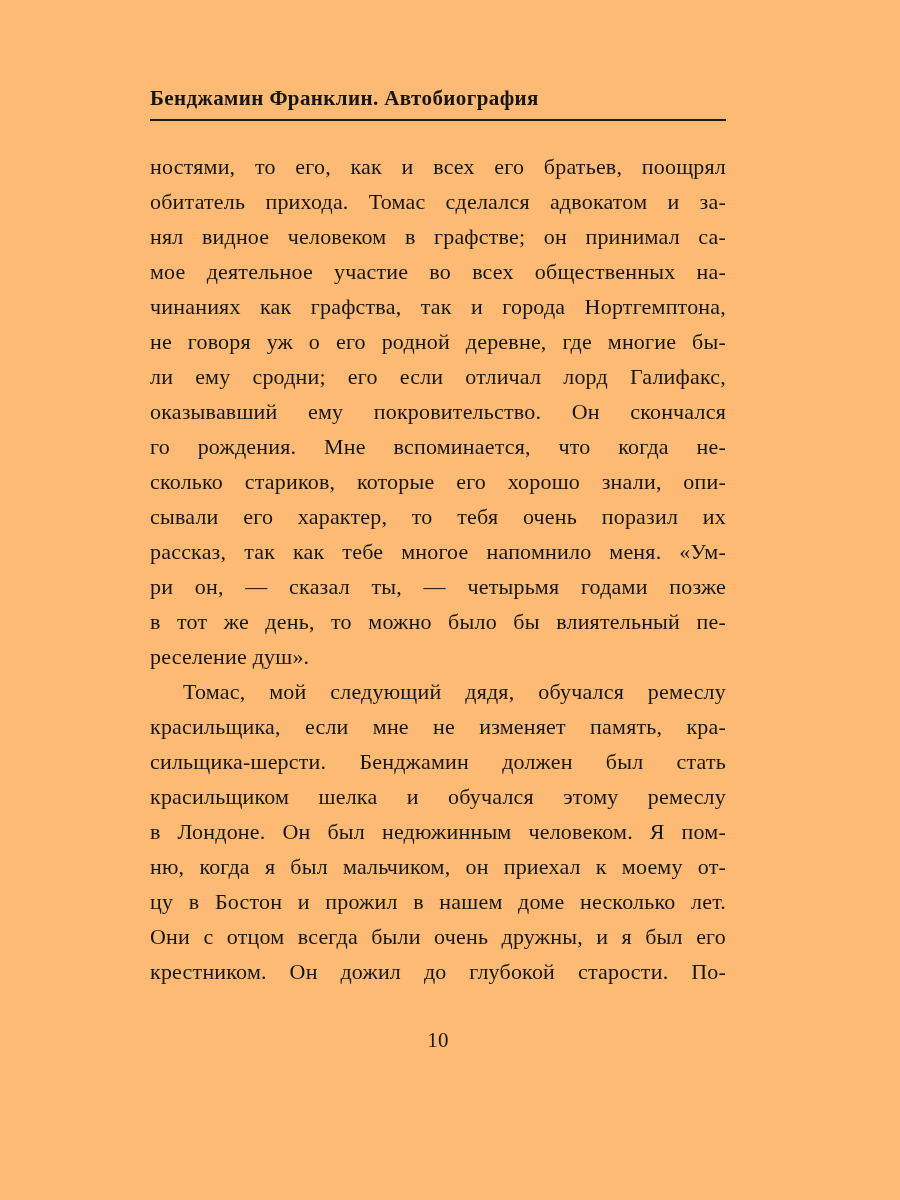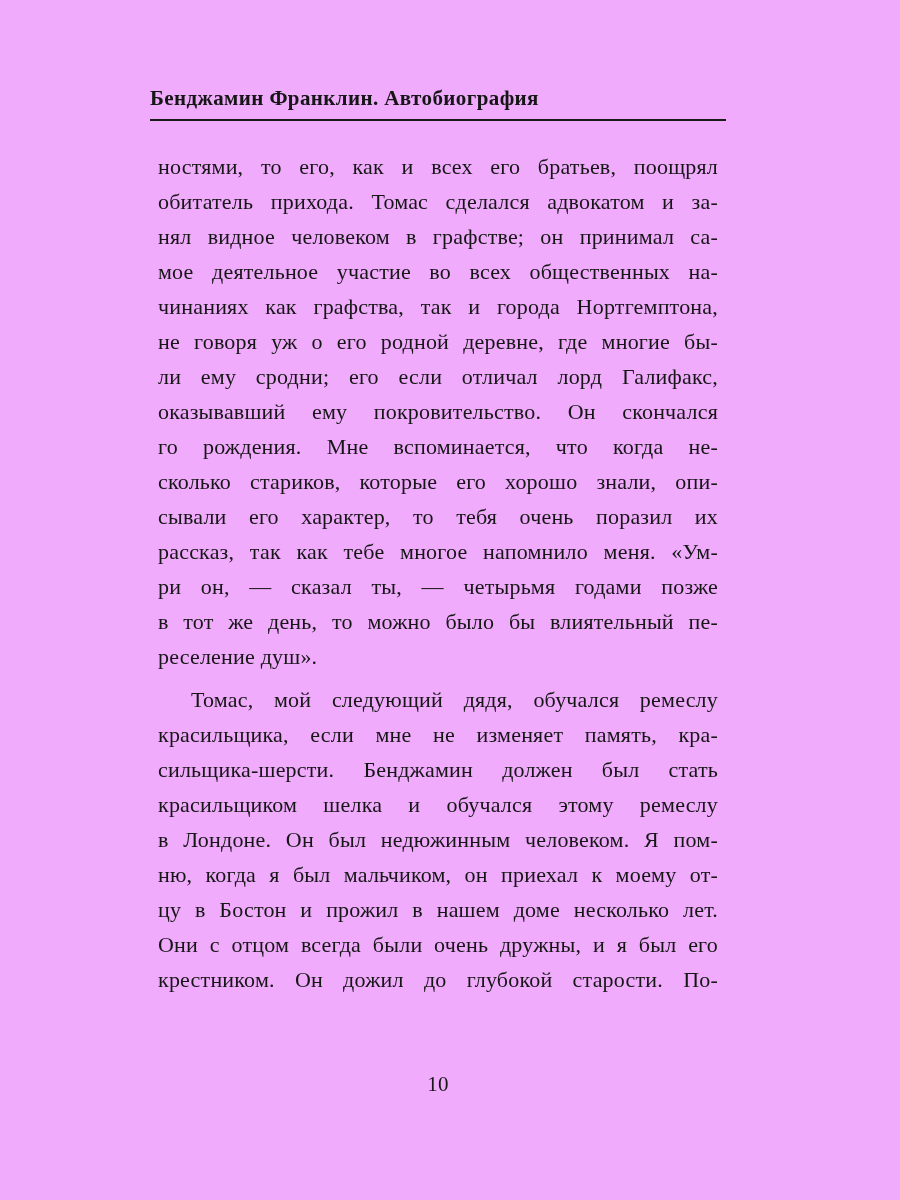--- a/index.html
+++ b/index.html
@@ -10,21 +10,21 @@
   body {
     width: 900px;
     height: 1200px;
     font-family: "Liberation Serif", "DejaVu Serif", serif;
     color: #161616;
   }
   .page {
     position: relative;
     width: 900px;
     height: 1200px;
-    background: #f0abfc;
+    background: #fdba74;
     overflow: hidden;
   }
   .content {
     position: absolute;
     left: 150px;
     top: 84px;
     width: 576px;
   }
   .running-title {
     font-size: 21px;
@@ -35,41 +35,41 @@
   }
   .rule {
     border-bottom: 2px solid #1a1a1a;
   }
   .body-text {
     margin-top: 28px;
     font-size: 22px;
     letter-spacing: 0.2px;
   }
   .para {
-    margin: 8px;
+    margin: 0;
   }
   .line {
     height: 35px;
     line-height: 35px;
     text-align: justify;
     text-align-last: justify;
     -moz-text-align-last: justify;
     white-space: normal;
   }
   .line.end {
     text-align-last: left;
     -moz-text-align-last: left;
   }
   .para.indent .line:first-child {
     text-indent: 33px;
   }
   .page-number {
     position: absolute;
     left: 150px;
-    top: 1072px;
+    top: 1028px;
     width: 576px;
     text-align: center;
     font-size: 21px;
     letter-spacing: 0.3px;
   }
 </style>
 </head>
 <body>
 
 <div class="page">

